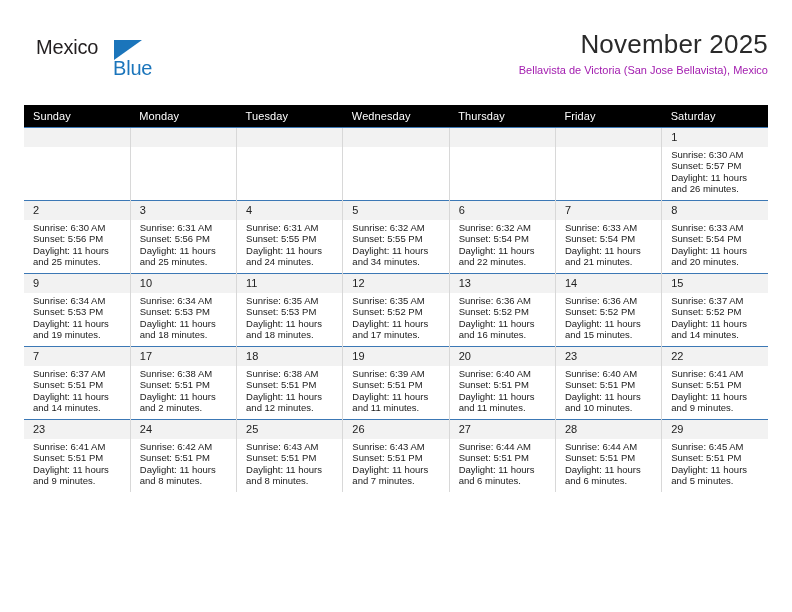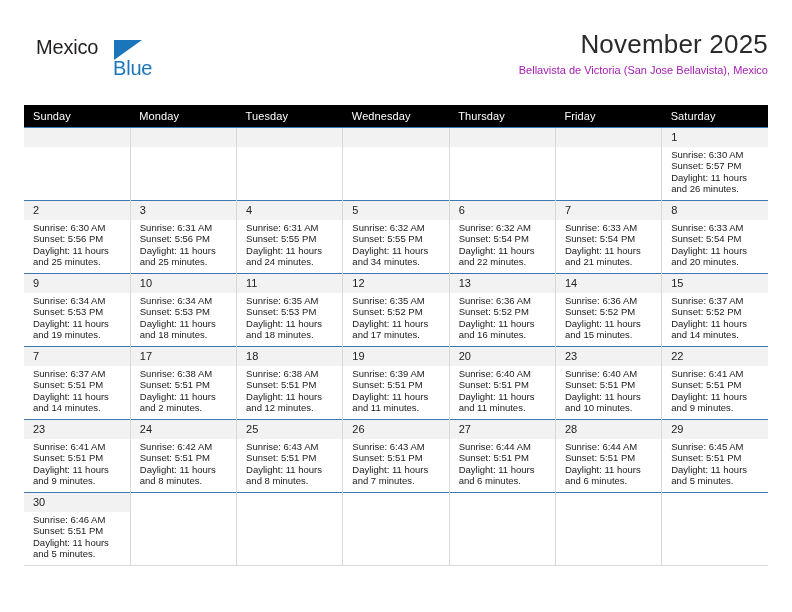--- a/index.html
+++ b/index.html
@@ -529,35 +529,16 @@
               <div class="daynum">29</div>
               <div class="details">
                 <div>Sunrise: 6:45 AM</div>
                 <div>Sunset: 5:51 PM</div>
                 <div>Daylight: 11 hours</div>
                 <div>and 5 minutes.</div>
               </div>
             </div>
           </td>
         </tr>
-        <tr class="week-row last-week">
-          <td>
-            <div class="cell-inner">
-              <div class="daynum">30</div>
-              <div class="details">
-                <div>Sunrise: 6:46 AM</div>
-                <div>Sunset: 5:51 PM</div>
-                <div>Daylight: 11 hours</div>
-                <div>and 5 minutes.</div>
-              </div>
-            </div>
-          </td>
-          <td></td>
-          <td></td>
-          <td></td>
-          <td></td>
-          <td></td>
-          <td></td>
-        </tr>
       </tbody>
   </table>
 
 </div>
 
 </body></html>

